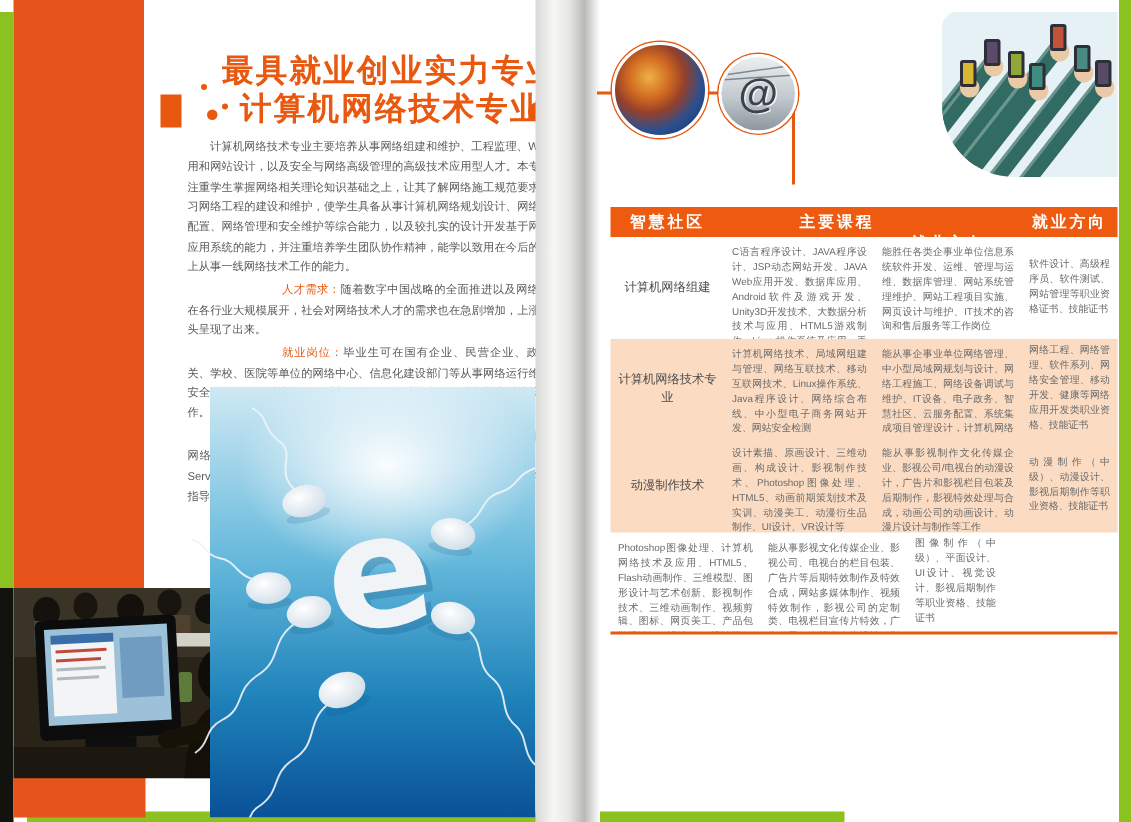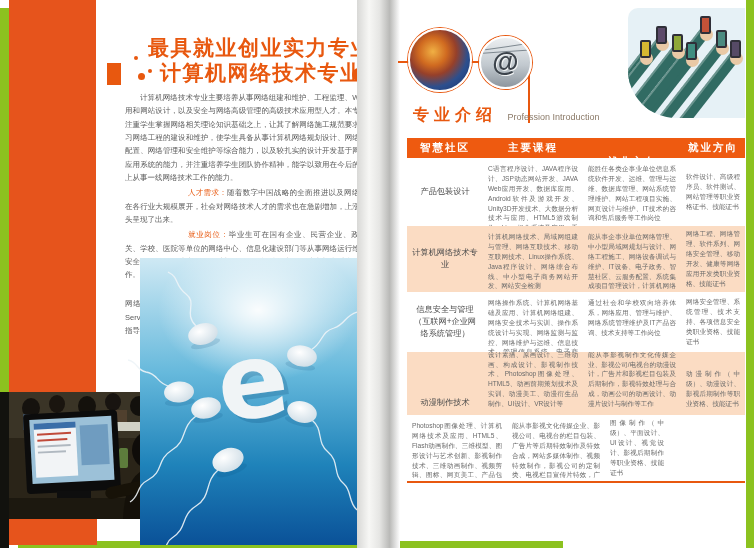--- a/index.html
+++ b/index.html
@@ -65,21 +65,21 @@
   .table{left:407px;top:138px;width:338px;border-bottom:2px solid #e8580f;}
   .thead{display:flex;background:#ee5a10;height:20px;align-items:center;color:#ffffff;font-weight:bold;font-size:10.5px;letter-spacing:2px;}
   .thead span{text-align:center;}
   .row{display:flex;overflow:hidden;}
   .row.hl{background:#fbdcc3;}
   .cell{padding:6px 5px;font-size:6.6px;line-height:1.5;color:#6a6a6a;text-align:justify;}
   .c-name{width:76px;display:flex;align-items:center;justify-content:center;text-align:center;font-size:8.2px;color:#4c4c4c;line-height:1.45;}
   .c-courses{width:100px;}
   .c-jobs{width:98px;}
   .c-certs{width:64px;display:flex;align-items:center;text-align:justify;}
-  .r1{height:68px;} .r2{height:66px;} .r3{height:60px;} .r4{height:63px;align-items:flex-end;} .r5{height:66px;}
+  .r1{height:68px;} .r2{height:66px;} .r3{height:60px;} .r4{height:63px;} .r5{height:66px;}
 </style>
 </head>
 <body>
 
 <div class="canvas">
 
   <div class="abs strip-left"></div>
   <div class="abs strip-left-dark"></div>
   <div class="abs strip-right"></div>
   <div class="abs strip-bottom"></div>
@@ -228,53 +228,43 @@
     <div class="hand" style="left:102px;top:44px;"></div>
     <div class="phone" style="left:12px;top:32px;background:#d8b832;"></div>
     <div class="phone" style="left:28px;top:18px;background:#5c4a6a;"></div>
     <div class="phone" style="left:44px;top:26px;background:#8fa838;"></div>
     <div class="phone" style="left:58px;top:34px;background:#3f8d80;"></div>
     <div class="phone" style="left:72px;top:8px;background:#c25238;"></div>
     <div class="phone" style="left:88px;top:22px;background:#4a8a80;"></div>
     <div class="phone" style="left:102px;top:32px;background:#564a66;"></div>
   </div>
 
-  <div class="abs section-title">
-    <span class="zh">专业介绍</span>
-    <span class="en">Profession Introduction</span>
-  </div>
 
   <div class="abs table">
     <div class="thead">
       <span style="width:76px;">智慧社区</span>
-      <span style="width:100px;">主要课程</span>
+      <span style="width:100px;text-align:right;">主要课程</span>
       <span style="width:98px;margin-top:28px;">就业方向</span>
       <span style="width:64px;">就业方向</span>
     </div>
 
     <div class="row r1">
-      <div class="cell c-name">产品包装设计</div>
+      <div class="cell c-name">计算机网络组建</div>
       <div class="cell c-courses">C语言程序设计、JAVA程序设计、JSP动态网站开发、JAVA Web应用开发、数据库应用、Android软件及游戏开发、Unity3D开发技术、大数据分析技术与应用、HTML5游戏制作、Linux操作系统及应用、手机游戏开发、软件工程</div>
       <div class="cell c-jobs">能胜任各类企事业单位信息系统软件开发、运维、管理与运维、数据库管理、网站系统管理维护、网站工程项目实施、网页设计与维护、IT技术的咨询和售后服务等工作岗位</div>
       <div class="cell c-certs">软件设计、高级程序员、软件测试、网站管理等职业资格证书、技能证书</div>
     </div>
 
     <div class="row hl r2">
       <div class="cell c-name">计算机网络技术专业</div>
       <div class="cell c-courses">计算机网络技术、局域网组建与管理、网络互联技术、移动互联网技术、Linux操作系统、Java程序设计、网络综合布线、中小型电子商务网站开发、网站安全检测</div>
       <div class="cell c-jobs">能从事企事业单位网络管理、中小型局域网规划与设计、网络工程施工、网络设备调试与维护、IT设备、电子政务、智慧社区、云服务配置、系统集成项目管理设计，计算机网络调试、维护、网络技术支持和管理等工作岗位</div>
       <div class="cell c-certs">网络工程、网络管理、软件系列、网络安全管理、移动开发、健康等网络应用开发类职业资格、技能证书</div>
     </div>
 
-    <div class="row r3">
-      <div class="cell c-name">信息安全与管理（互联网+企业网络系统管理）</div>
-      <div class="cell c-courses">网络操作系统、计算机网络基础及应用、计算机网络组建、网络安全技术与实训、操作系统设计与实现、网络监测与监控、网络维护与运维、信息技术、管理信息系统、电子商务、高级程序设计</div>
-      <div class="cell c-jobs">通过社会和学校双向培养体系，网络应用、管理与维护、网络系统管理维护及IT产品咨询、技术支持等工作岗位</div>
-      <div class="cell c-certs">网络安全管理、系统管理、技术支持、各项信息安全类职业资格、技能证书</div>
-    </div>
 
     <div class="row hl r4">
       <div class="cell c-name">动漫制作技术</div>
       <div class="cell c-courses">设计素描、原画设计、三维动画、构成设计、影视制作技术、Photoshop图像处理、HTML5、动画前期策划技术及实训、动漫美工、动漫衍生品制作、UI设计、VR设计等</div>
       <div class="cell c-jobs">能从事影视制作文化传媒企业、影视公司/电视台的动漫设计，广告片和影视栏目包装及后期制作，影视特效处理与合成，动画公司的动画设计、动漫片设计与制作等工作</div>
       <div class="cell c-certs">动漫制作（中级）、动漫设计、影视后期制作等职业资格、技能证书</div>
     </div>
 
     <div class="row r5">
       <div class="cell c-courses">Photoshop图像处理、计算机网络技术及应用、HTML5、Flash动画制作、三维模型、图形设计与艺术创新、影视制作技术、三维动画制作、视频剪辑、图标、网页美工、产品包装设计、UI设计、VR设计等</div>

